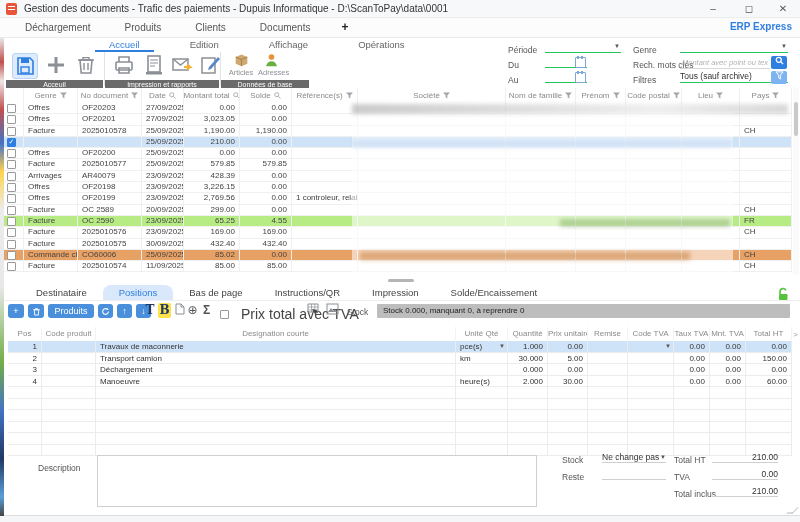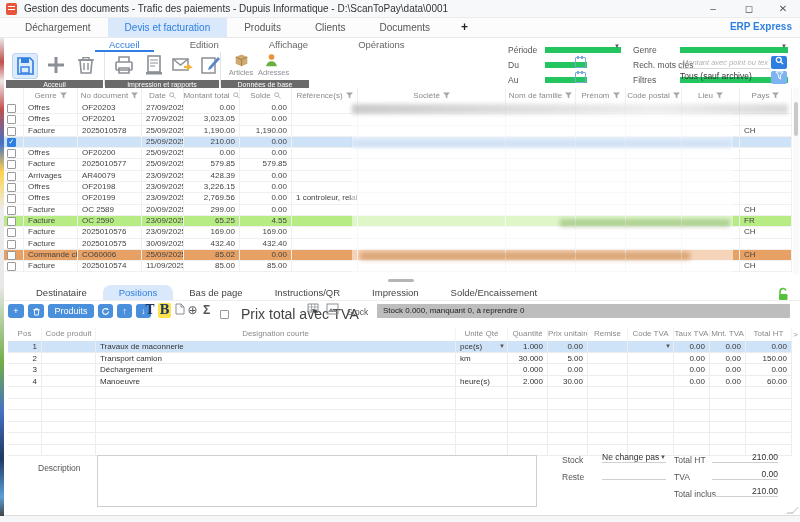--- a/index.html
+++ b/index.html
@@ -24,21 +24,21 @@
   .rtab.active{color:var(--accent);border-bottom:2px solid var(--accent);}
   .tbicon{position:absolute;top:53px;width:24px;height:24px;color:#8b9096;}
   .tbicon svg{width:100%;height:100%}
   .tbicon.save{background:#ddebfc;border:1px solid #b9d5f3;border-radius:3px;color:var(--accent);}
   .smallbtn{position:absolute;top:52px;width:26px;text-align:center;color:#8b9096;font-size:7.5px;}
   .smallbtn svg{width:17px;height:15px;display:block;margin:0 auto 1px;}
   .groupbar{position:absolute;top:80px;height:9px;background:#6a6a6a;color:#fff;font-size:7px;line-height:9px;text-align:center;}
   .gsep{position:absolute;top:52px;height:34px;width:1px;background:#e3e3e3;}
   
   .flabel{position:absolute;font-size:8.5px;color:#555;}
-  .fctl{position:absolute;border-bottom:6px solid #22c55e;height:12px;font-size:8.5px;color:#333;box-sizing:border-box;}
+  .fctl{position:absolute;border-bottom:1px solid #22c55e;height:12px;font-size:8.5px;color:#333;box-sizing:border-box;}
   .fctl .arr{position:absolute;right:1px;top:2px;font-size:6px;color:#555;}
   .cal{position:absolute;width:9px;height:9px;border:1px solid #7da7d8;border-radius:1px;top:0;}
   .cal:before{content:"";position:absolute;top:-2px;left:1px;width:1.5px;height:3px;background:#7da7d8;box-shadow:4px 0 0 #7da7d8;}
   input.search{position:absolute;border:none;border-bottom:1px solid #d8d8d8;height:12px;font-size:7.5px;font-style:italic;color:#555;outline:none;padding:0 2px;background:transparent;font-family:inherit;}
   input.search::placeholder{color:#b3b3b3;font-style:italic;}
   .sqbtn{position:absolute;width:16px;height:13px;border-radius:2px;color:#fff;text-align:center;line-height:13px;}
   
   .dochead{position:absolute;top:88px;left:0;height:15px;display:flex;border-bottom:1px solid #e2e2e2;background:#fff;}
   .hcell{box-sizing:border-box;border-right:1px solid #efefef;font-size:8px;color:#8a8a8a;line-height:14px;display:flex;align-items:center;justify-content:center;gap:3px;overflow:hidden;white-space:nowrap;}
   .hcell svg{flex:0 0 auto}
@@ -99,21 +99,20 @@
   <div class="titlebar">
     <div class="appicon"></div>
     <div class="wtitle">Gestion des documents - Trafic des paiements - Dupuis Informatique - D:\ScanToPay\data\0001</div>
   </div>
   <div class="wctrl wmin">–</div>
   <div class="wctrl wmax">◻</div>
   <div class="wctrl wclose">✕</div>
 
   <div class="tabbar">
     <div class="tab">Déchargement</div>
-    <div class="tab active">Devis et facturation</div>
     <div class="tab">Produits</div>
     <div class="tab">Clients</div>
     <div class="tab">Documents</div>
     <div class="addtab">+</div>
   </div>
   <div class="brand">ERP Express</div>
 
   <div class="ribbontabs">
     <div class="rtab active">Accueil</div>
     <div class="rtab">Edition</div>

